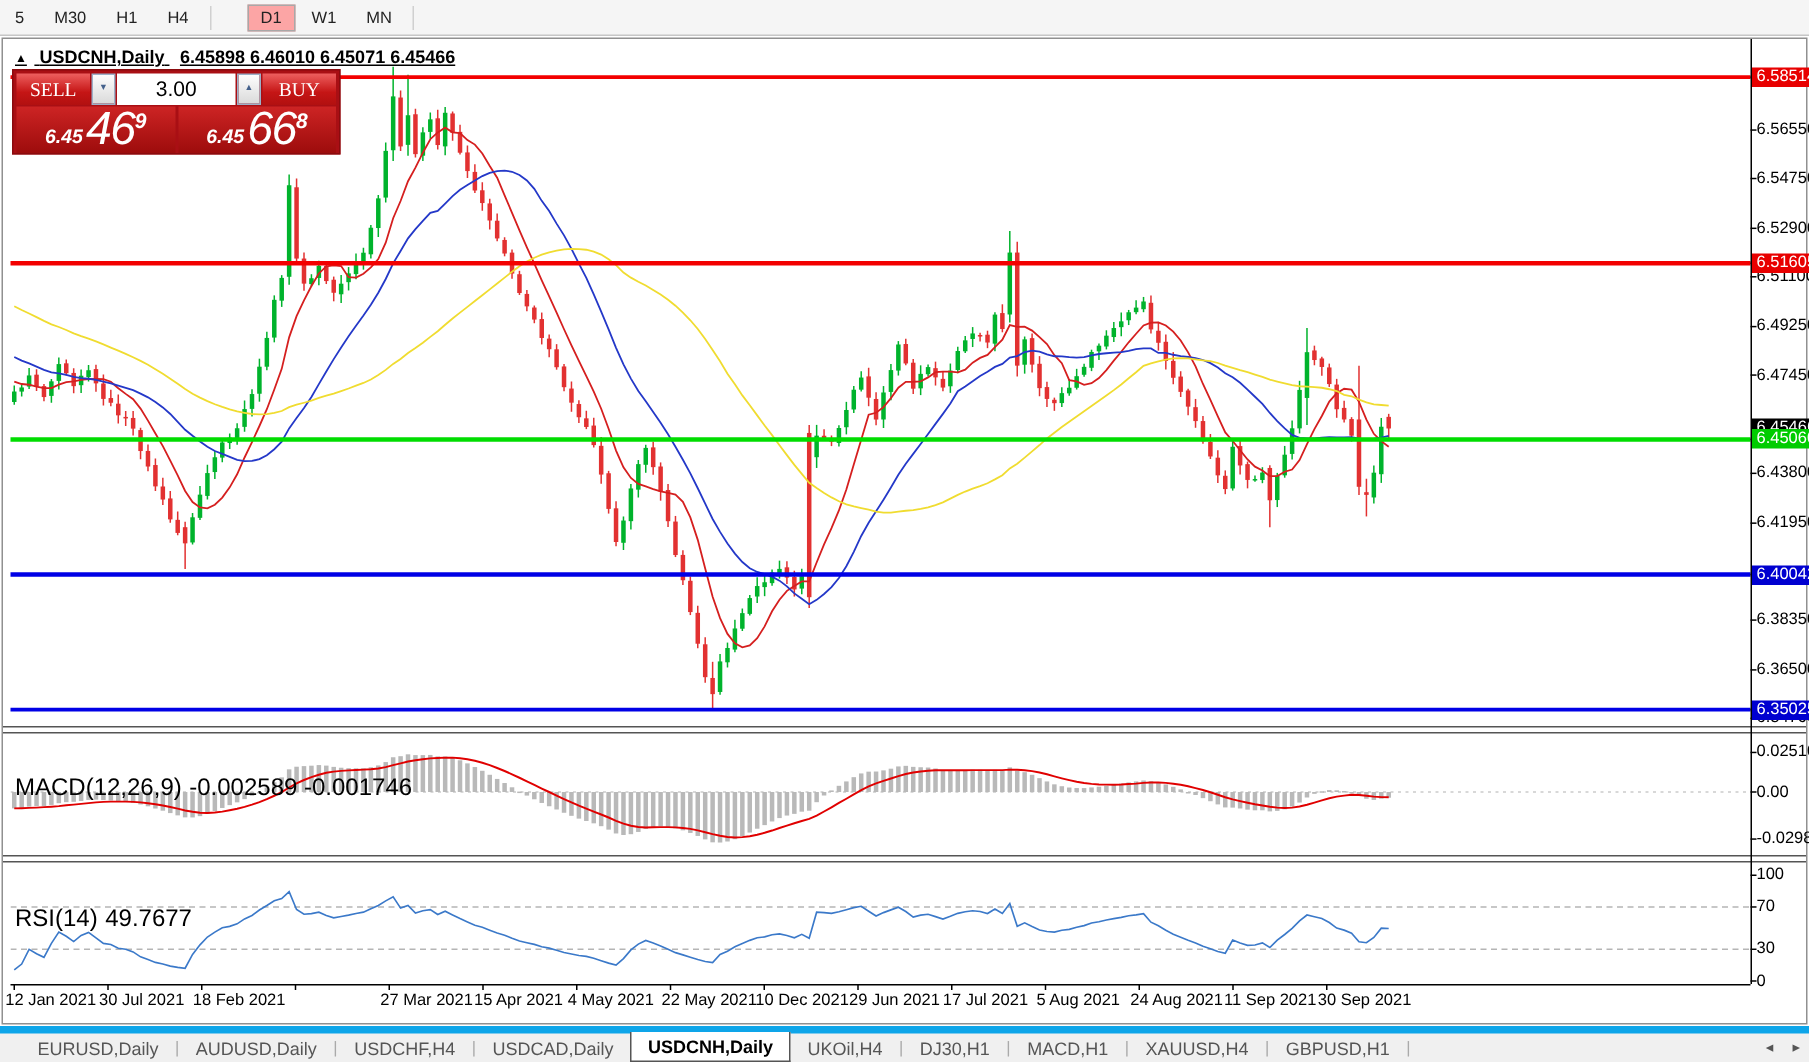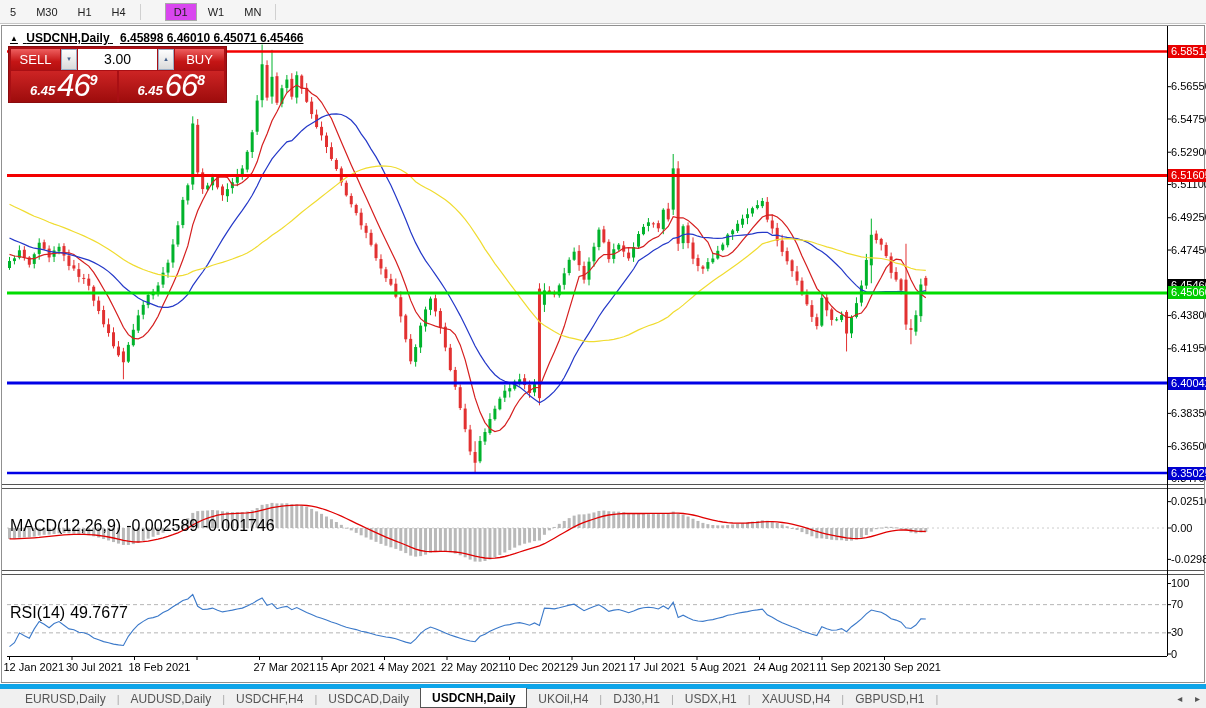--- a/index.html
+++ b/index.html
@@ -1,34 +1,34 @@
 <!DOCTYPE html>
 <html><head>
 <meta charset="utf-8">
 <style>
   html,body{margin:0;padding:0;width:1206px;height:708px;background:#fff;overflow:hidden;
     font-family:"Liberation Sans","DejaVu Sans",sans-serif;}
   
   .toolbar{position:absolute;left:0;top:0;width:1206px;height:23px;background:#f5f5f5;
     border-bottom:1px solid #c6c6c6;display:flex;align-items:center;z-index:6;}
   .tb-btn{padding:2px 8px;font-size:11px;color:#222;margin:0 1px;border:1px solid transparent;cursor:default;}
-  .tb-btn.active{background:#d946ef;border:1px solid #a8a8a8;margin-left:20px;}
+  .tb-btn.active{background:#fca5a5;border:1px solid #a8a8a8;margin-left:20px;}
   .tb-sep{width:1px;height:16px;background:#d0d0d0;margin:0 4px;}
   
   .chart-window{position:absolute;left:0;top:0;width:1206px;height:684px;}
   #chart-svg{position:absolute;left:0;top:0;z-index:1;}
   .chart-title{position:absolute;left:10px;top:31px;font-size:12px;font-weight:700;color:#000;z-index:3;white-space:nowrap;text-decoration:underline;}
   .tri{font-size:8px;margin-right:5px;vertical-align:1px;font-weight:400;}
   .chart-title .q{margin-left:7px;font-weight:700;}
   
   .trade-panel{position:absolute;left:8px;top:46px;width:219px;height:57px;z-index:4;background:#a90f14;
     border:1px solid #8a0b0e;padding:2px;box-sizing:border-box;}
   .tp-row1{display:flex;height:21px;}
   .btn-sell,.btn-buy{width:49px;background:linear-gradient(#ee5f5f,#c51515 60%,#b21010);color:#fff;
-    font-size:13px;text-align:center;line-height:21px;cursor:default;}
+    font-size:13px;text-align:center;line-height:21px;cursor:default;font-family:Liberation Serif, serif;}
   .spin{width:16px;background:linear-gradient(#fdfdfd,#dadada);border:1px solid #9cb0c8;font-size:7px;
     color:#44618c;text-align:center;line-height:18px;box-sizing:border-box;margin:0 1px;cursor:default;}
   .vol{flex:1;background:#fff;font-size:14px;color:#000;text-align:center;line-height:21px;}
   .tp-row2{display:flex;height:31px;margin-top:1px;font-style:italic;}
   .half{flex:1;display:flex;justify-content:center;color:#fff;background:linear-gradient(#cd2424,#9d0c0c);cursor:default;}
   .half+ .half{margin-left:2px;}
   .p-mid{font-size:13px;font-weight:700;align-self:flex-end;margin:0 2px 4px 0;}
   .p-big{font-size:31px;line-height:30px;letter-spacing:-1px;}
   .p-sup{font-size:14px;font-weight:700;margin-top:1px;}
   
@@ -794,21 +794,21 @@
       <div class="tab">AUDUSD,Daily</div>
       <span class="pipe">|</span>
       <div class="tab">USDCHF,H4</div>
       <span class="pipe">|</span>
       <div class="tab">USDCAD,Daily</div>
       <div class="tab active">USDCNH,Daily</div>
       <div class="tab">UKOil,H4</div>
       <span class="pipe">|</span>
       <div class="tab">DJ30,H1</div>
       <span class="pipe">|</span>
-      <div class="tab">USDX,H1</div>
+      <div class="tab">MACD,H1</div>
       <span class="pipe">|</span>
       <div class="tab">XAUUSD,H4</div>
       <span class="pipe">|</span>
       <div class="tab">GBPUSD,H1</div>
       <span class="pipe">|</span>
     </div>
   <div class="tab-arrows">
     <span id="tab-arrow-left">◂</span>
     <span id="tab-arrow-right">▸</span>
   </div>

